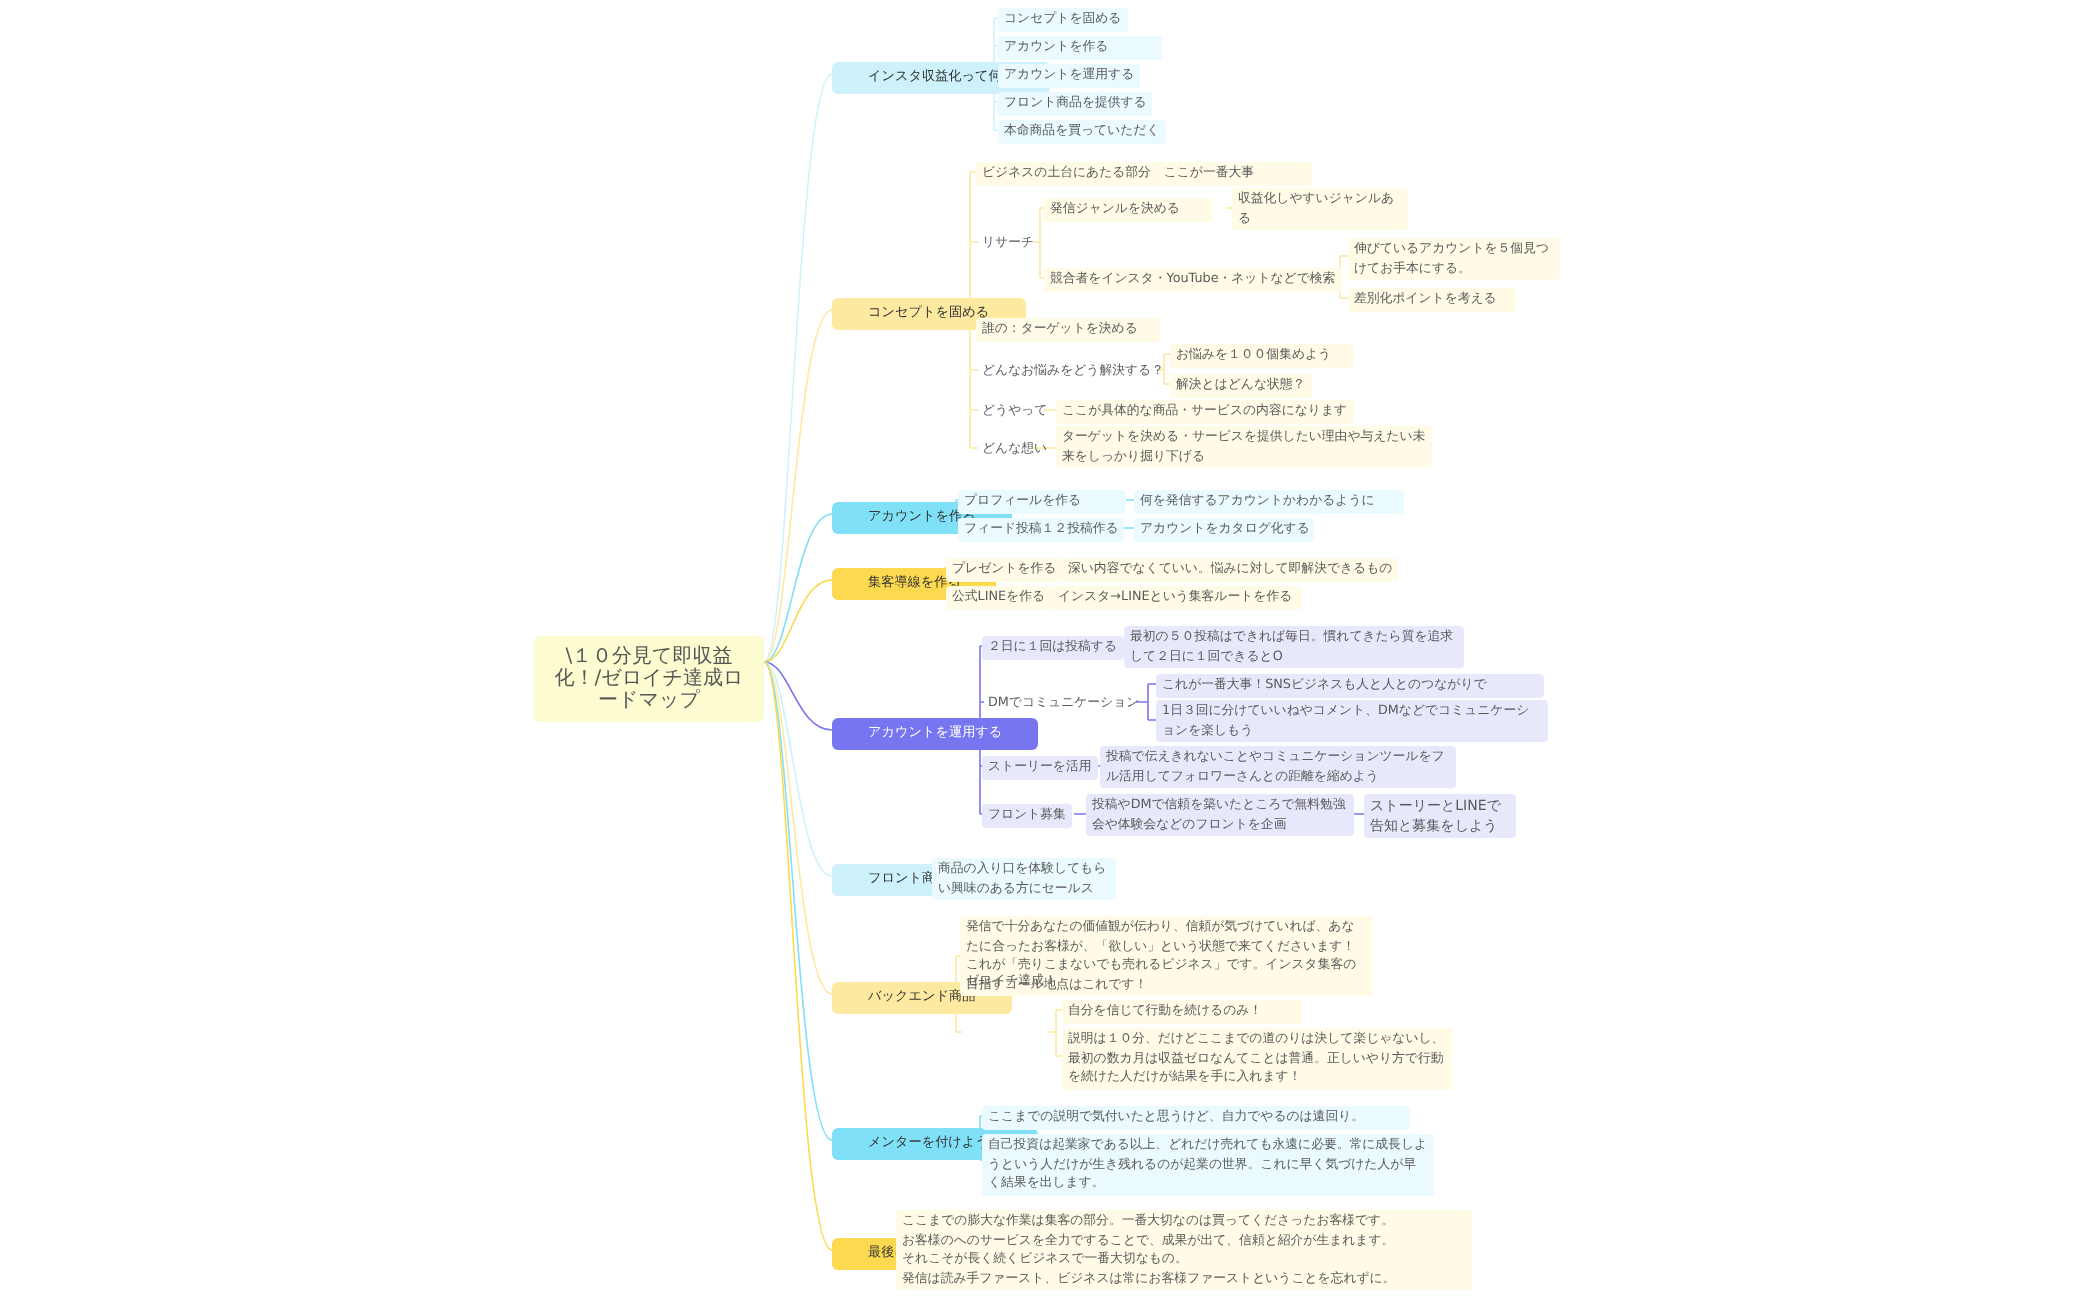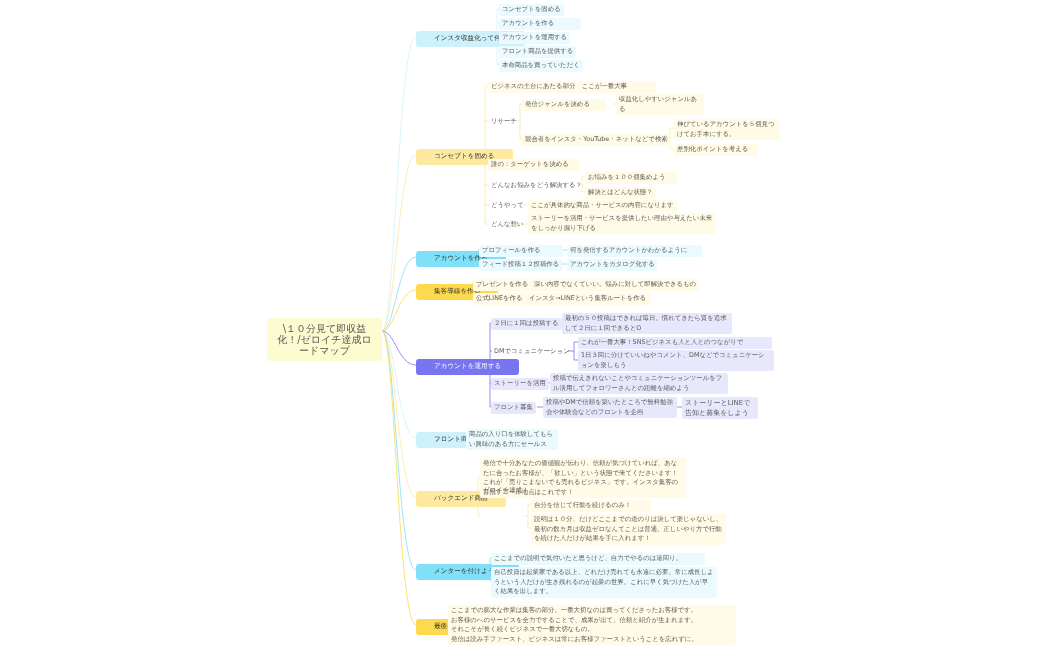--- a/index.html
+++ b/index.html
@@ -101,21 +101,21 @@
 <div class="n c-yl" style="left:522px;top:134px;">競合者をインスタ・YouTube・ネットなどで検索</div>
 <div class="n c-yl wrap" style="left:674px;top:119px;width:106px;">伸びているアカウントを５個見つけてお手本にする。</div>
 <div class="n c-yl" style="left:674px;top:144px;width:84px;">差別化ポイントを考える</div>
 <div class="n c-yl" style="left:488px;top:159px;width:92px;">誰の：ターゲットを決める</div>
 <div class="n t" style="left:488px;top:180px;">どんなお悩みをどう解決する？</div>
 <div class="n c-yl" style="left:585px;top:172px;width:92px;">お悩みを１００個集めよう</div>
 <div class="n c-yl" style="left:585px;top:187px;">解決とはどんな状態？</div>
 <div class="n t" style="left:488px;top:200px;">どうやって</div>
 <div class="n c-yl" style="left:528px;top:200px;">ここが具体的な商品・サービスの内容になります</div>
 <div class="n t" style="left:488px;top:219px;">どんな想い</div>
-<div class="n c-yl wrap" style="left:528px;top:213px;width:188px;">ストーリーを活用・サービスを提供したい理由や与えたい未来をしっかり掘り下げる</div>
+<div class="n c-yl wrap" style="left:528px;top:213px;width:188px;">ターゲットを決める・サービスを提供したい理由や与えたい未来をしっかり掘り下げる</div>
 
 <div class="n b cy" style="left:416px;top:251px;">アカウントを作る</div>
 <div class="n c-cy" style="left:479px;top:245px;width:84px;">プロフィールを作る</div>
 <div class="n c-cy" style="left:567px;top:245px;width:135px;">何を発信するアカウントかわかるように</div>
 <div class="n c-cy" style="left:479px;top:259px;text-align:right;">フィード投稿１２投稿作る</div>
 <div class="n c-cy" style="left:567px;top:259px;width:90px;">アカウントをカタログ化する</div>
 
 <div class="n b yl" style="left:416px;top:284px;">集客導線を作る</div>
 <div class="n c-yl" style="left:473px;top:279px;">プレゼントを作る</div>
 <div class="n c-yl" style="left:531px;top:279px;width:168px;">深い内容でなくていい。悩みに対して即解決できるもの</div>

